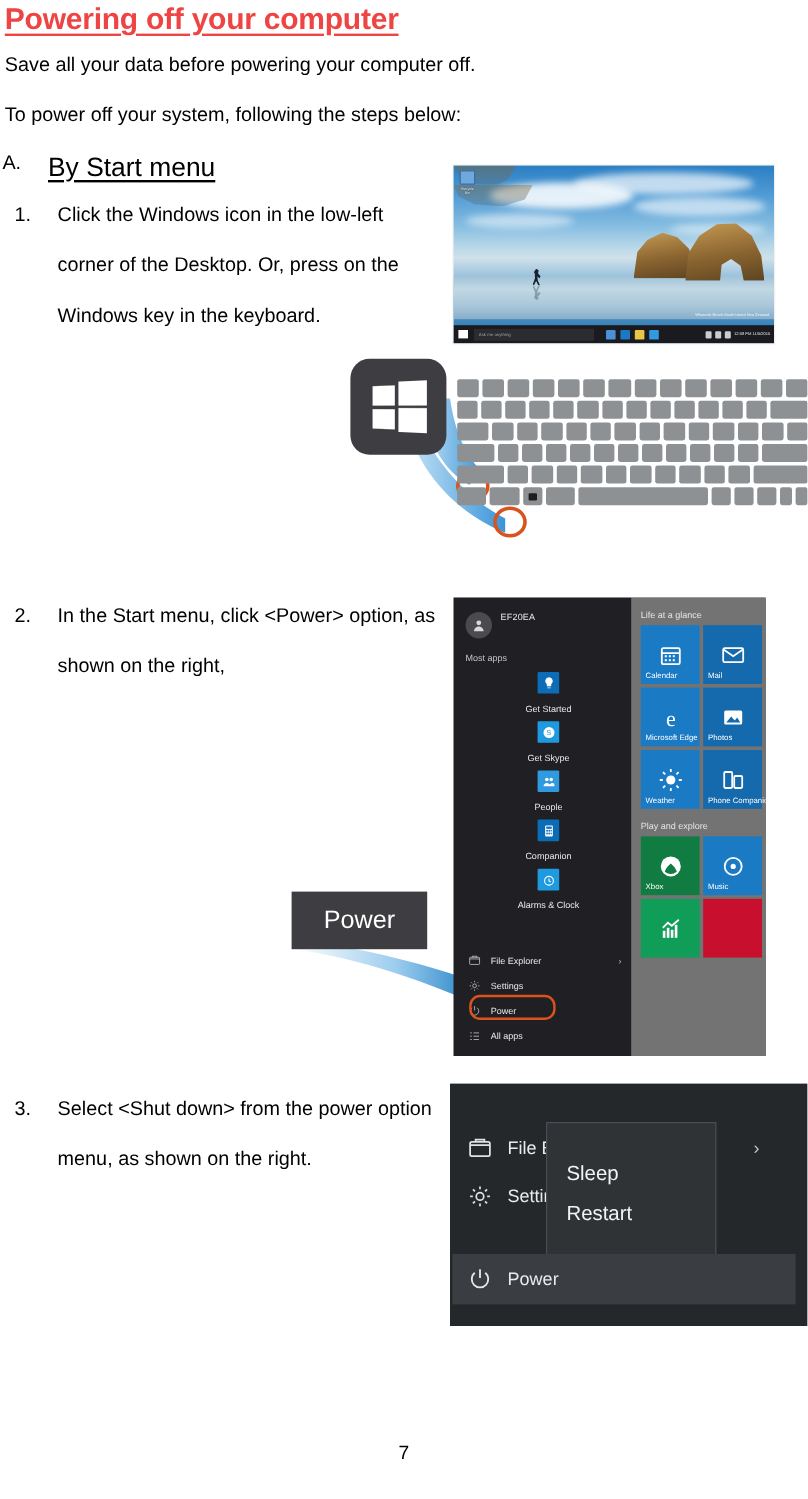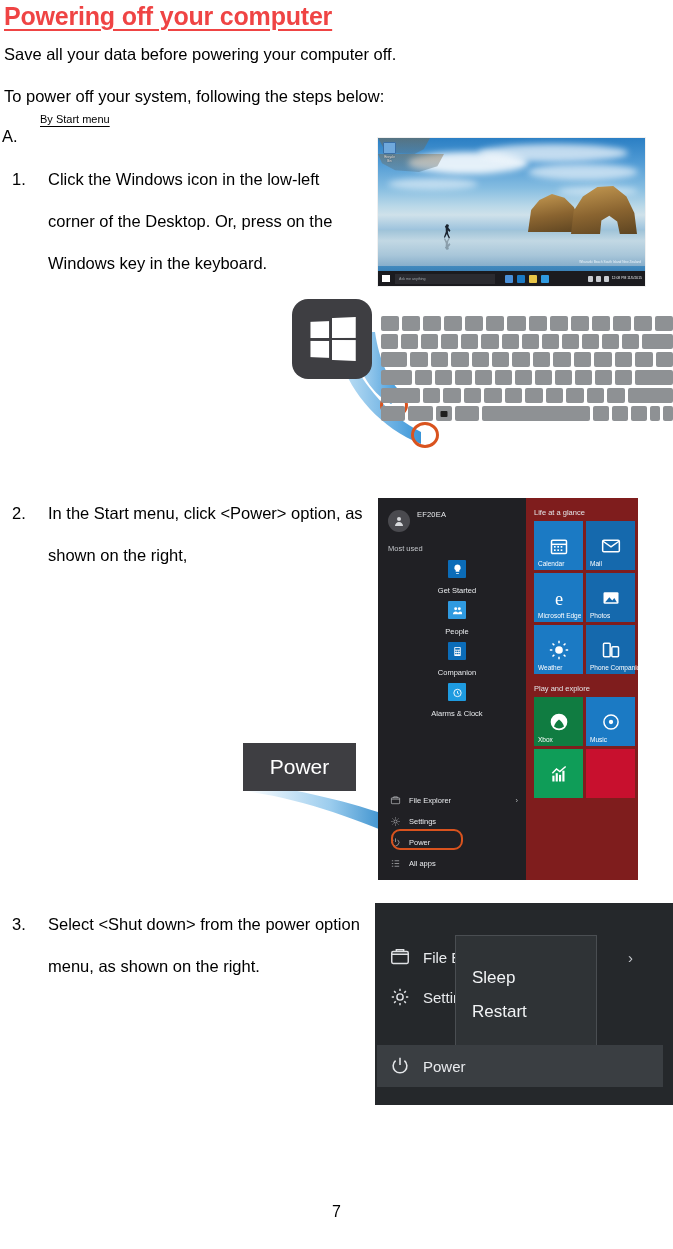--- a/index.html
+++ b/index.html
@@ -44,22 +44,22 @@
 
   .sec-label {
     position: absolute;
     left: 2px;
     top: 127px;
     font-size: 16.5px;
   }
   .sec-title {
     position: absolute;
     left: 40px;
-    top: 113px;
-    font-size: 11px;
+    top: 127px;
+    font-size: 22px;
     text-decoration: underline;
     text-underline-offset: 3px;
   }
 
   .step {
     position: absolute;
     display: flex;
   }
   .step-num {
     width: 36px;
@@ -257,21 +257,21 @@
   .sm-tile-icon.lt { background:#1e9be0; }
   .sm-tile-icon.lt2 { background:#2f9ae0; }
   .sm-item span { font-size: 7.5px; }
 
   .sm-bottom { position:absolute; left:0; bottom: 6px; width:148px; }
   .sm-brow { display:flex; align-items:center; gap:8px; padding: 5px 0 5px 12px; position:relative; }
   .sm-brow svg { width:11px; height:11px; fill:none; stroke:#d7d9dc; stroke-width:1.3; }
   .sm-brow span { font-size: 7.5px; }
   .sm-chev { position:absolute; right: 8px; font-size: 8px; color:#b8bbbf; }
 
-  .sm-right { position:absolute; left:148px; top:0; right:0; height:100%; background:#7f1d1d; }
+  .sm-right { position:absolute; left:148px; top:0; right:0; height:100%; background:#737373; }
   .sm-grp { padding: 10px 0 4px 8px; font-size: 7.5px; color:#e3e5e8; }
   .tiles { display:flex; flex-wrap: wrap; gap: 3px; padding-left: 8px; }
   .tile {
     width: 49px; height: 49px; position:relative;
     display:flex; align-items:center; justify-content:center;
   }
   .tile .tlabel {
     position:absolute; left:4px; bottom:3px; font-size:6.5px; color:#fff;
     white-space:nowrap;
   }
@@ -540,31 +540,40 @@
         <div class="sm-user">
           <div class="sm-avatar">
             <svg viewBox="0 0 24 24">
                 <circle cx="12" cy="8" r="4"></circle>
                 <path d="M4 22c0-4.4 3.6-8 8-8s8 3.6 8 8z"></path>
               </svg>
           </div>
           <span>EF20EA</span>
         </div>
 
-        <div class="sm-section">Most used</div>
+        <div class="sm-section">Most apps</div>
 
         <div class="sm-item">
           <div class="sm-tile-icon">
             <svg viewBox="0 0 24 24">
                 <path d="M9 21h6v-1.5H9V21zm3-20a7 7 0 0 0-4 12.7V17h8v-3.3A7 7 0 0 0 12 1z"></path>
               </svg>
           </div>
           <span>Get Started</span>
         </div>
 
+        <div class="sm-item">
+          <div class="sm-tile-icon lt">
+            <svg viewBox="0 0 24 24">
+                <circle cx="12" cy="12" r="10" fill="#fff"></circle>
+                <text x="12" y="17" font-size="13" text-anchor="middle" fill="#1e9be0" font-family="Liberation Sans">S</text>
+              </svg>
+          </div>
+          <span>Get Skype</span>
+        </div>
 
 
         <div class="sm-item">
           <div class="sm-tile-icon lt2">
             <svg viewBox="0 0 24 24">
                 <circle cx="8" cy="8" r="3.2"></circle>
                 <circle cx="16" cy="8" r="3.2"></circle>
                 <path d="M2 20c0-3.3 2.7-6 6-6s6 2.7 6 6zM12.5 20c0-3.3 2.7-6 6-6s3.5 2.7 3.5 6z"></path>
               </svg>
           </div>

